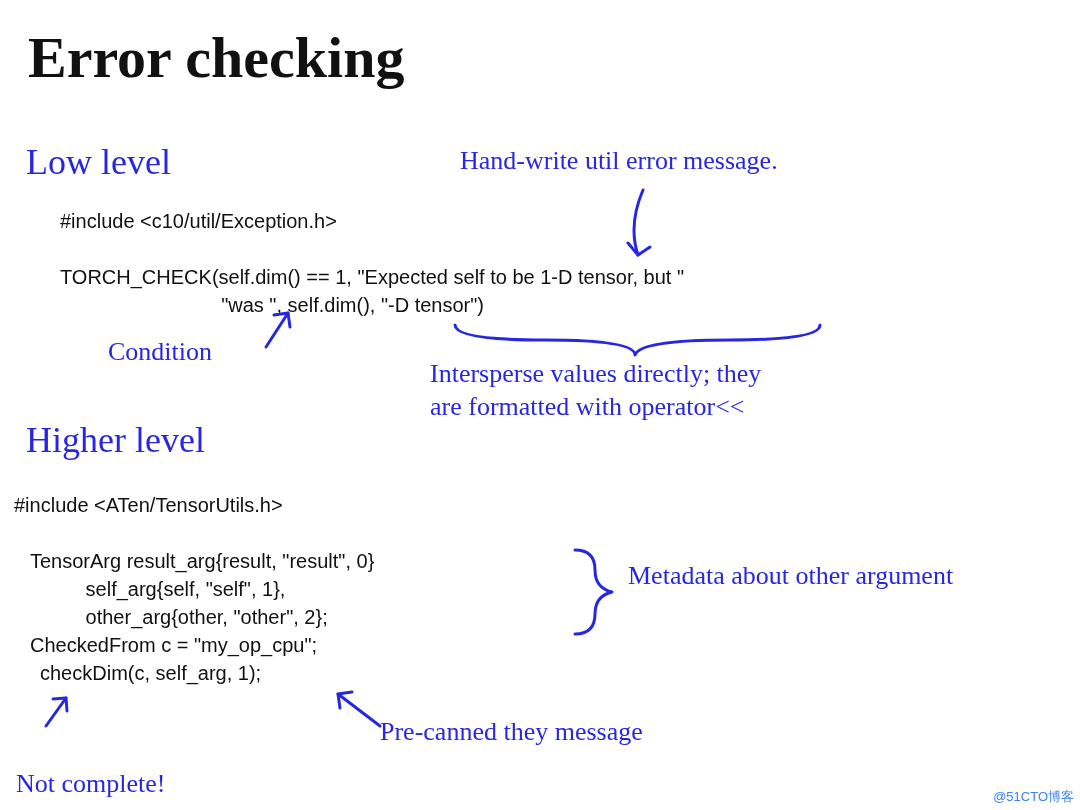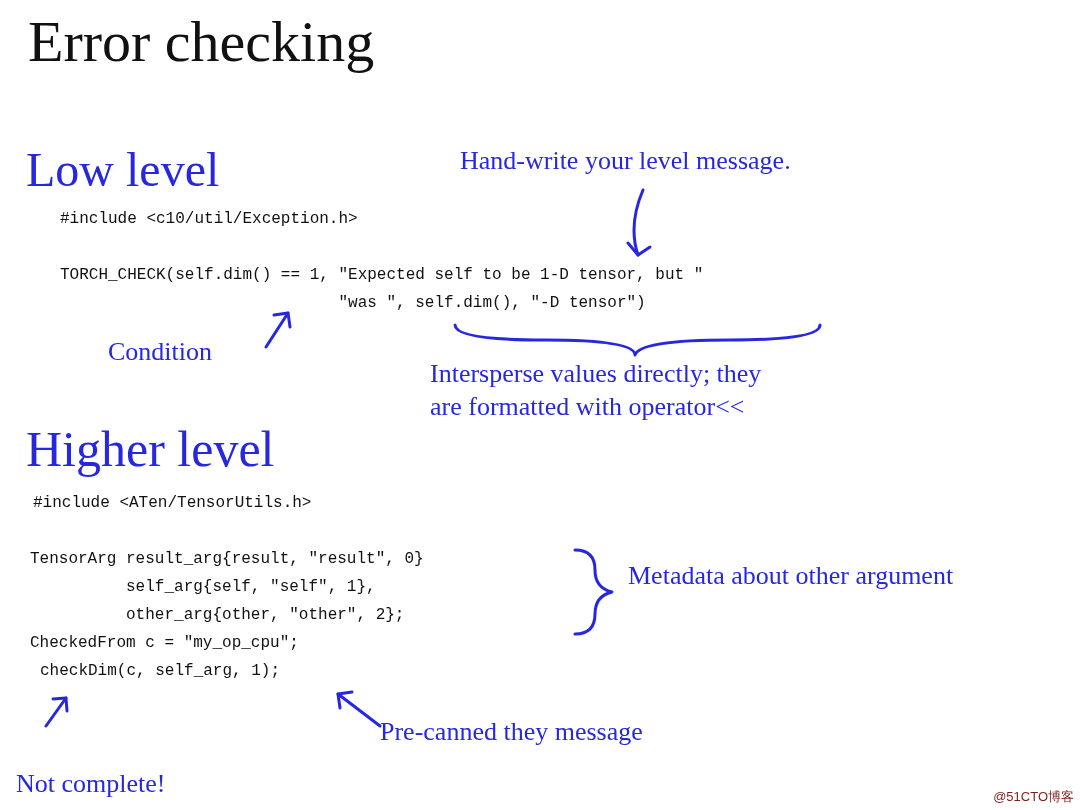--- a/index.html
+++ b/index.html
@@ -1,57 +1,57 @@
 <!DOCTYPE html>
 <html><head>
 <meta charset="utf-8">
 <style>
   html,body{margin:0;padding:0;width:1080px;height:810px;background:#fff;overflow:hidden;font-family:sans-serif}
   .hand{font-family:'Comic Sans MS','Segoe Script','Bradley Hand',cursive}
-  .title{position:absolute;left:28px;top:8px;font-size:58px;color:#111;font-weight:400}
+  .title{position:absolute;left:28px;top:24px;font-size:58px;color:#111;font-weight:700}
   .blue{color:#2727e0}
-  .code{font-family:Liberation Mono, monospace;font-size:16px;color:#111;white-space:pre;position:absolute}
+  .code{font-family:Liberation Sans, sans-serif;font-size:20px;color:#111;white-space:pre;position:absolute}
   .note{position:absolute;font-size:26px;line-height:1.25}
-  .watermark{position:absolute;right:6px;bottom:4px;color:#7f1d1d;font-size:13px}
+  .watermark{position:absolute;right:6px;bottom:4px;color:#3b82f6;font-size:13px}
   svg{position:absolute;overflow:visible}
   .stroke{stroke:#2727e0;stroke-width:3;fill:none;stroke-linecap:round;stroke-linejoin:round}
 </style>
 </head>
 <body>
 
 <div class="hand title">Error checking</div>
 
-<div class="hand note blue" style="left:26px;top:140px;font-size:48px">Low level</div>
+<div class="hand note blue" style="left:26px;top:140px;font-size:36px">Low level</div>
 
 <div class="code" style="left:60px;top:210px">#include &lt;c10/util/Exception.h&gt;</div>
 <div class="code" style="left:60px;top:266px">TORCH_CHECK(self.dim() == 1, "Expected self to be 1-D tensor, but "</div>
 <div class="code" style="left:60px;top:294px">                             "was ", self.dim(), "-D tensor")</div>
 
-<div class="hand note blue" style="left:460px;top:145px">Hand-write your level message.</div>
+<div class="hand note blue" style="left:460px;top:145px">Hand-write util error message.</div>
 
 <svg style="left:618px;top:185px" width="60" height="80">
   <path class="stroke" d="M25 5 Q 10 40 20 70"></path>
   <path class="stroke" d="M20 70 l -10 -12 M20 70 l 12 -8"></path>
 </svg>
 
 <svg style="left:258px;top:305px" width="50" height="50">
   <path class="stroke" d="M8 42 L 30 8"></path>
   <path class="stroke" d="M30 8 l -14 2 M30 8 l 2 14"></path>
 </svg>
 <div class="hand note blue" style="left:108px;top:336px">Condition</div>
 
 <svg style="left:450px;top:320px" width="380" height="40">
   <path class="stroke" d="M5 5 Q 5 20 95 20 T 185 35 Q 190 20 280 20 T 370 5"></path>
 </svg>
 <div class="hand note blue" style="left:430px;top:358px;white-space:pre-line">Intersperse values directly; they
 are formatted with operator&lt;&lt;</div>
 
-<div class="hand note blue" style="left:26px;top:418px;font-size:50px">Higher level</div>
+<div class="hand note blue" style="left:26px;top:418px;font-size:36px">Higher level</div>
 
-<div class="code" style="left:33px;top:494px">#include &lt;ATen/TensorUtils.h&gt;</div>
+<div class="code" style="left:14px;top:494px">#include &lt;ATen/TensorUtils.h&gt;</div>
 <div class="code" style="left:30px;top:550px">TensorArg result_arg{result, "result", 0}</div>
 <div class="code" style="left:30px;top:578px">          self_arg{self, "self", 1},</div>
 <div class="code" style="left:30px;top:606px">          other_arg{other, "other", 2};</div>
 <div class="code" style="left:30px;top:634px">CheckedFrom c = "my_op_cpu";</div>
 <div class="code" style="left:40px;top:662px">checkDim(c, self_arg, 1);</div>
 
 <svg style="left:570px;top:548px" width="50" height="90">
   <path class="stroke" d="M5 2 Q 25 2 25 22 Q 25 40 42 44 Q 25 48 25 66 Q 25 86 5 86"></path>
 </svg>
 <div class="hand note blue" style="left:628px;top:560px">Metadata about other argument</div>

